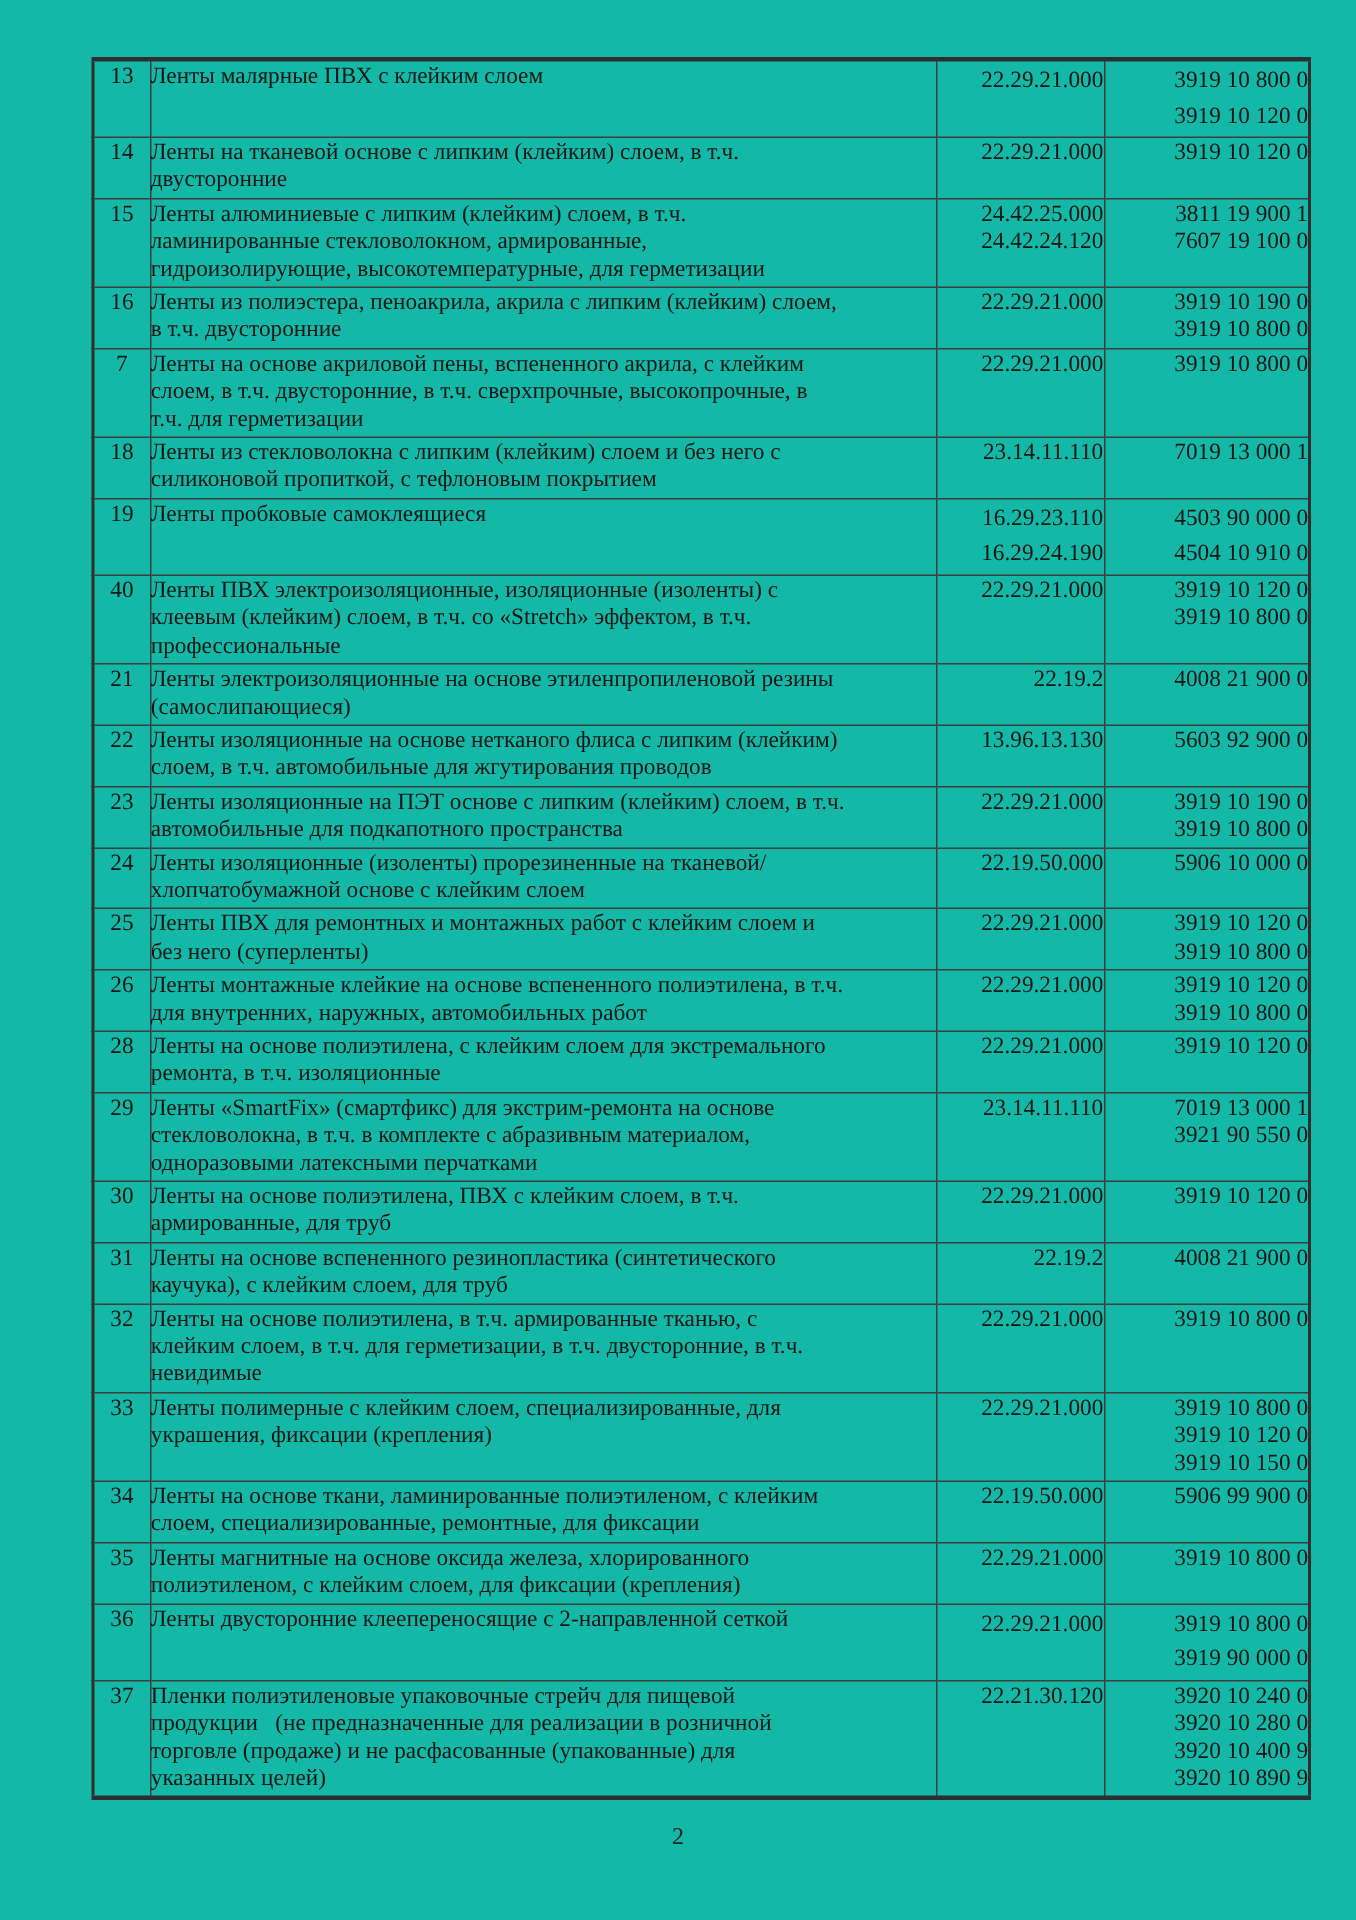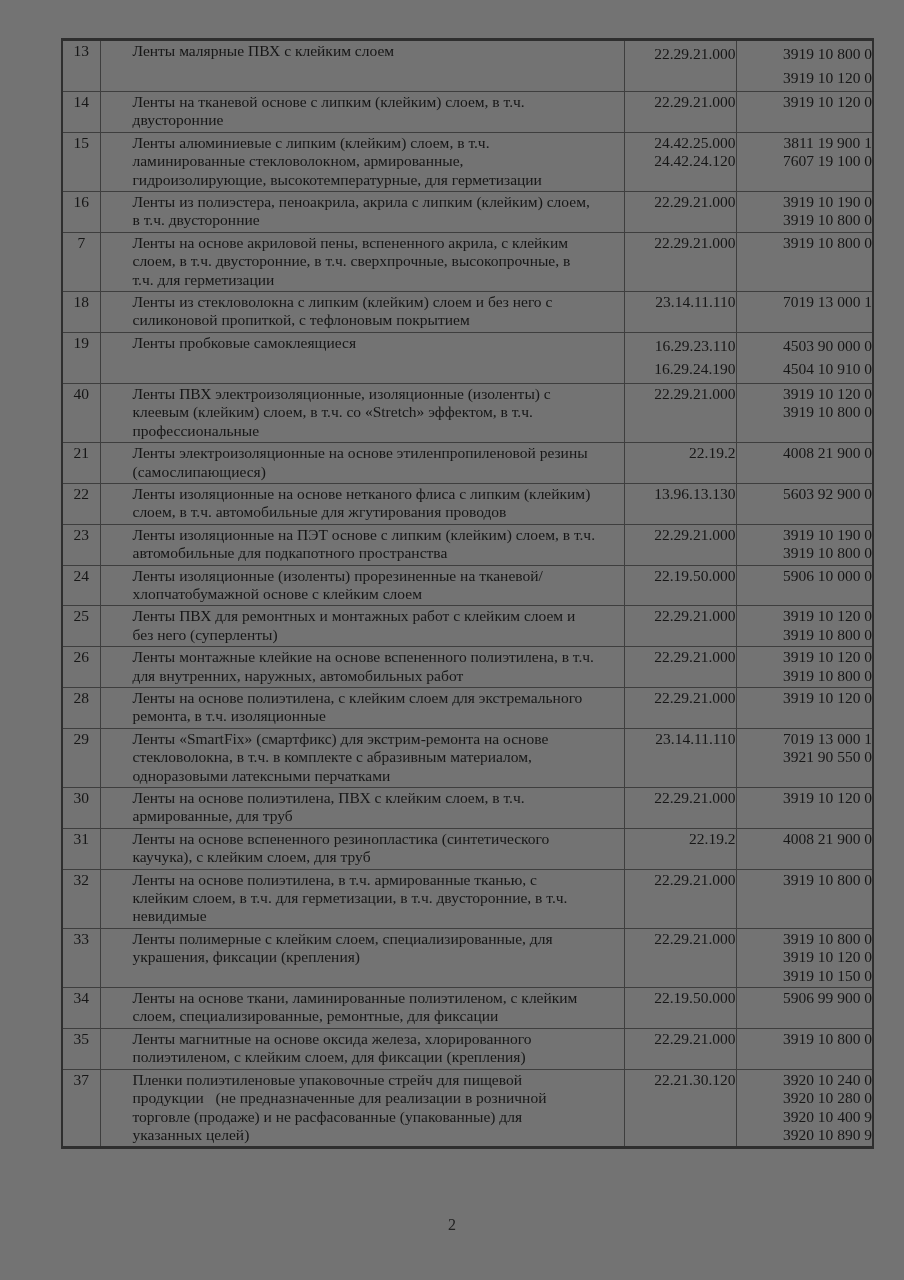--- a/index.html
+++ b/index.html
@@ -4,21 +4,21 @@
 <style>
   html, body {
     margin: 0;
     padding: 0;
     background: #ffffff;
   }
   .sheet {
     position: relative;
     width: 904px;
     height: 1280px;
-    background: #737373;
+    background: #14b8a6;
     font-family: "Liberation Serif", "DejaVu Serif", serif;
     color: #161616;
     overflow: hidden;
   }
   table.codes {
     position: absolute;
     left: 61px;
     top: 38px;
     width: 811px;
     border-collapse: collapse;
@@ -29,21 +29,21 @@
   }
   table.codes td {
     border: 1px solid #3e3e3e;
     vertical-align: top;
     padding: 1px 0 2px 0;
     font-size: 15.5px;
     line-height: 18.4px;
   }
   td.c-num { text-align: center; }
   td.c-desc { padding-left: 8px; padding-right: 6px; }
-  td.c-desc .line { white-space: pre-wrap; margin-left: 32px; }
+  td.c-desc .line { white-space: pre-wrap; }
   td.c-okpd, td.c-tnved { text-align: right; }
   tr.spread td.c-okpd .line,
   tr.spread td.c-tnved .line { line-height: 23.5px; }
   .page-number {
     position: absolute;
     top: 1216px;
     left: 0;
     width: 904px;
     text-align: center;
     font-size: 16px;
@@ -402,20 +402,35 @@
             <div class="line">Ленты магнитные на основе оксида железа, хлорированного</div>
             <div class="line">полиэтиленом, с клейким слоем, для фиксации (крепления)</div>
           </td>
           <td class="c-okpd">
             <div class="line">22.29.21.000</div>
           </td>
           <td class="c-tnved">
             <div class="line">3919 10 800 0</div>
           </td>
         </tr>
+        <tr class="spread">
+          <td class="c-num">
+            <div class="line">36</div>
+          </td>
+          <td class="c-desc">
+            <div class="line">Ленты двусторонние клеепереносящие с 2-направленной сеткой</div>
+          </td>
+          <td class="c-okpd">
+            <div class="line">22.29.21.000</div>
+          </td>
+          <td class="c-tnved">
+            <div class="line">3919 10 800 0</div>
+            <div class="line">3919 90 000 0</div>
+          </td>
+        </tr>
         <tr>
           <td class="c-num">
             <div class="line">37</div>
           </td>
           <td class="c-desc">
             <div class="line">Пленки полиэтиленовые упаковочные стрейч для пищевой</div>
             <div class="line">продукции   (не предназначенные для реализации в розничной</div>
             <div class="line">торговле (продаже) и не расфасованные (упакованные) для</div>
             <div class="line">указанных целей)</div>
           </td>

